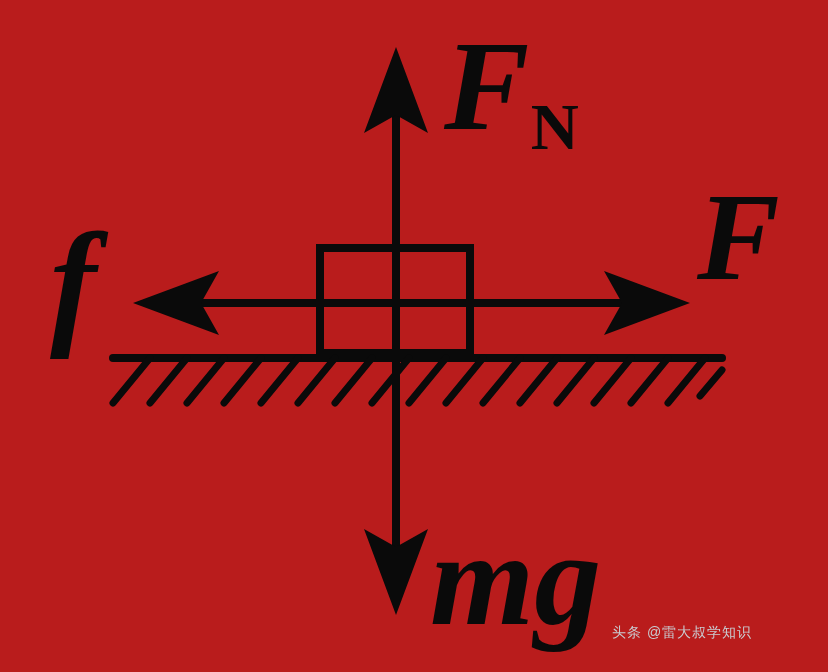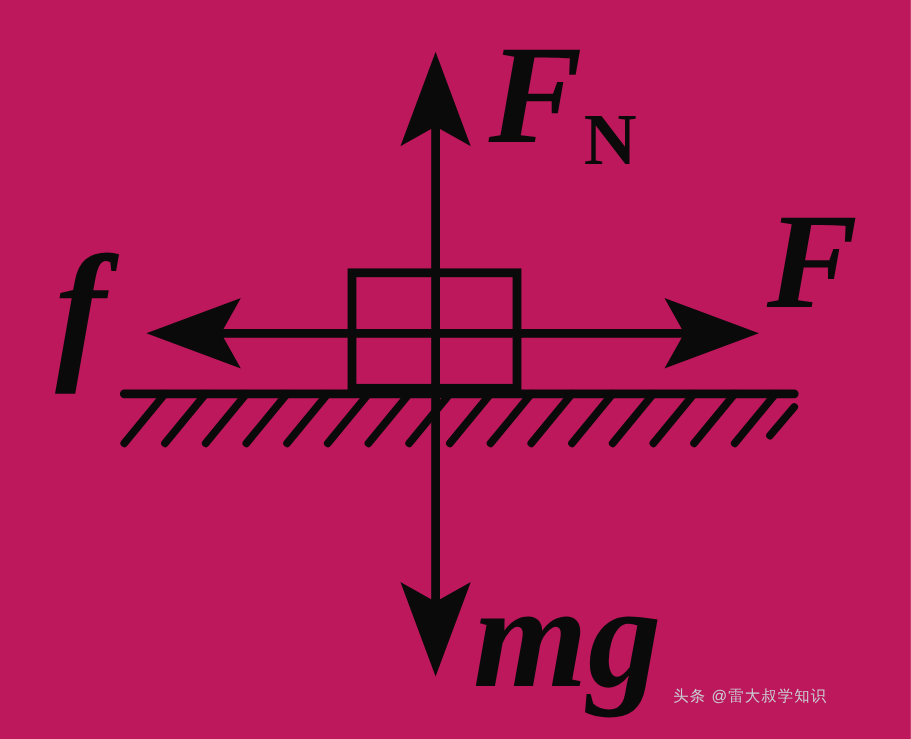--- a/index.html
+++ b/index.html
@@ -11,21 +11,21 @@
     width: 828px;
     height: 672px;
     background: #ffffff;
     font-family: "Liberation Serif", serif;
     overflow: hidden;
   }
   #diagram-root {
     position: relative;
     width: 828px;
     height: 672px;
-    background: #be185d;
+    background: #b91c1c;
     box-sizing: border-box;
   }
   #fbd-svg {
     position: absolute;
     left: 0;
     top: 0;
     width: 828px;
     height: 672px;
     display: block;
   }

